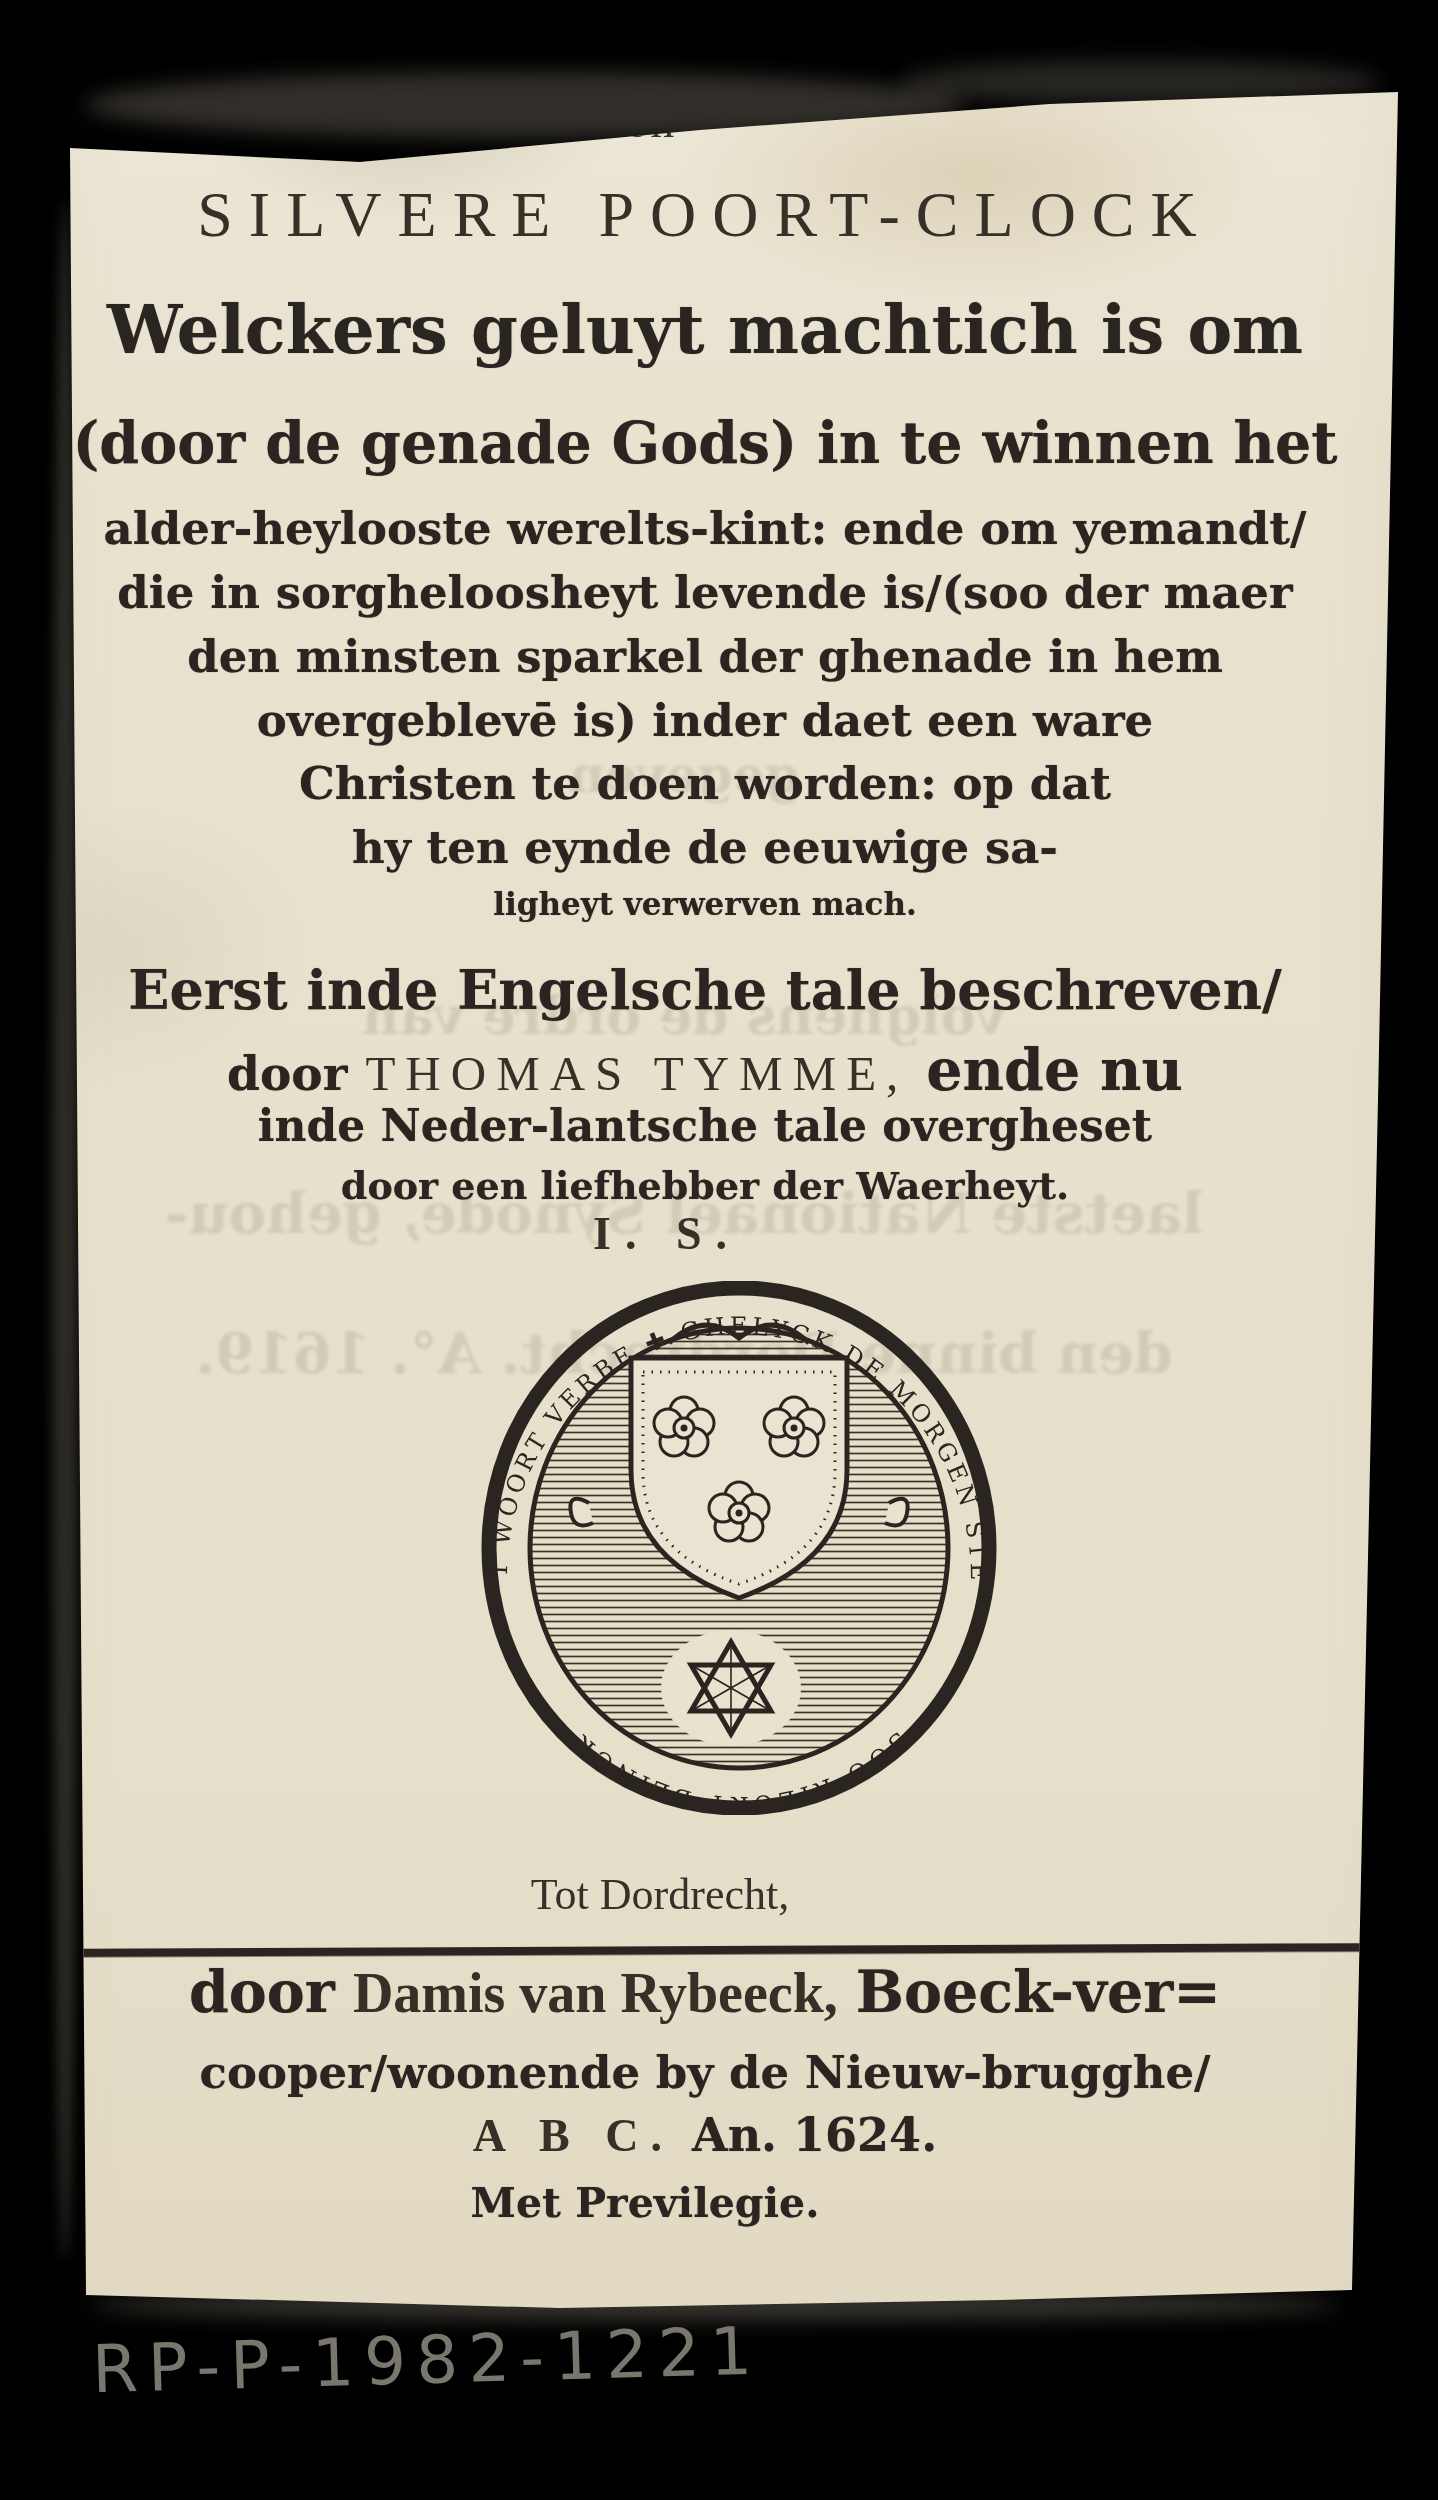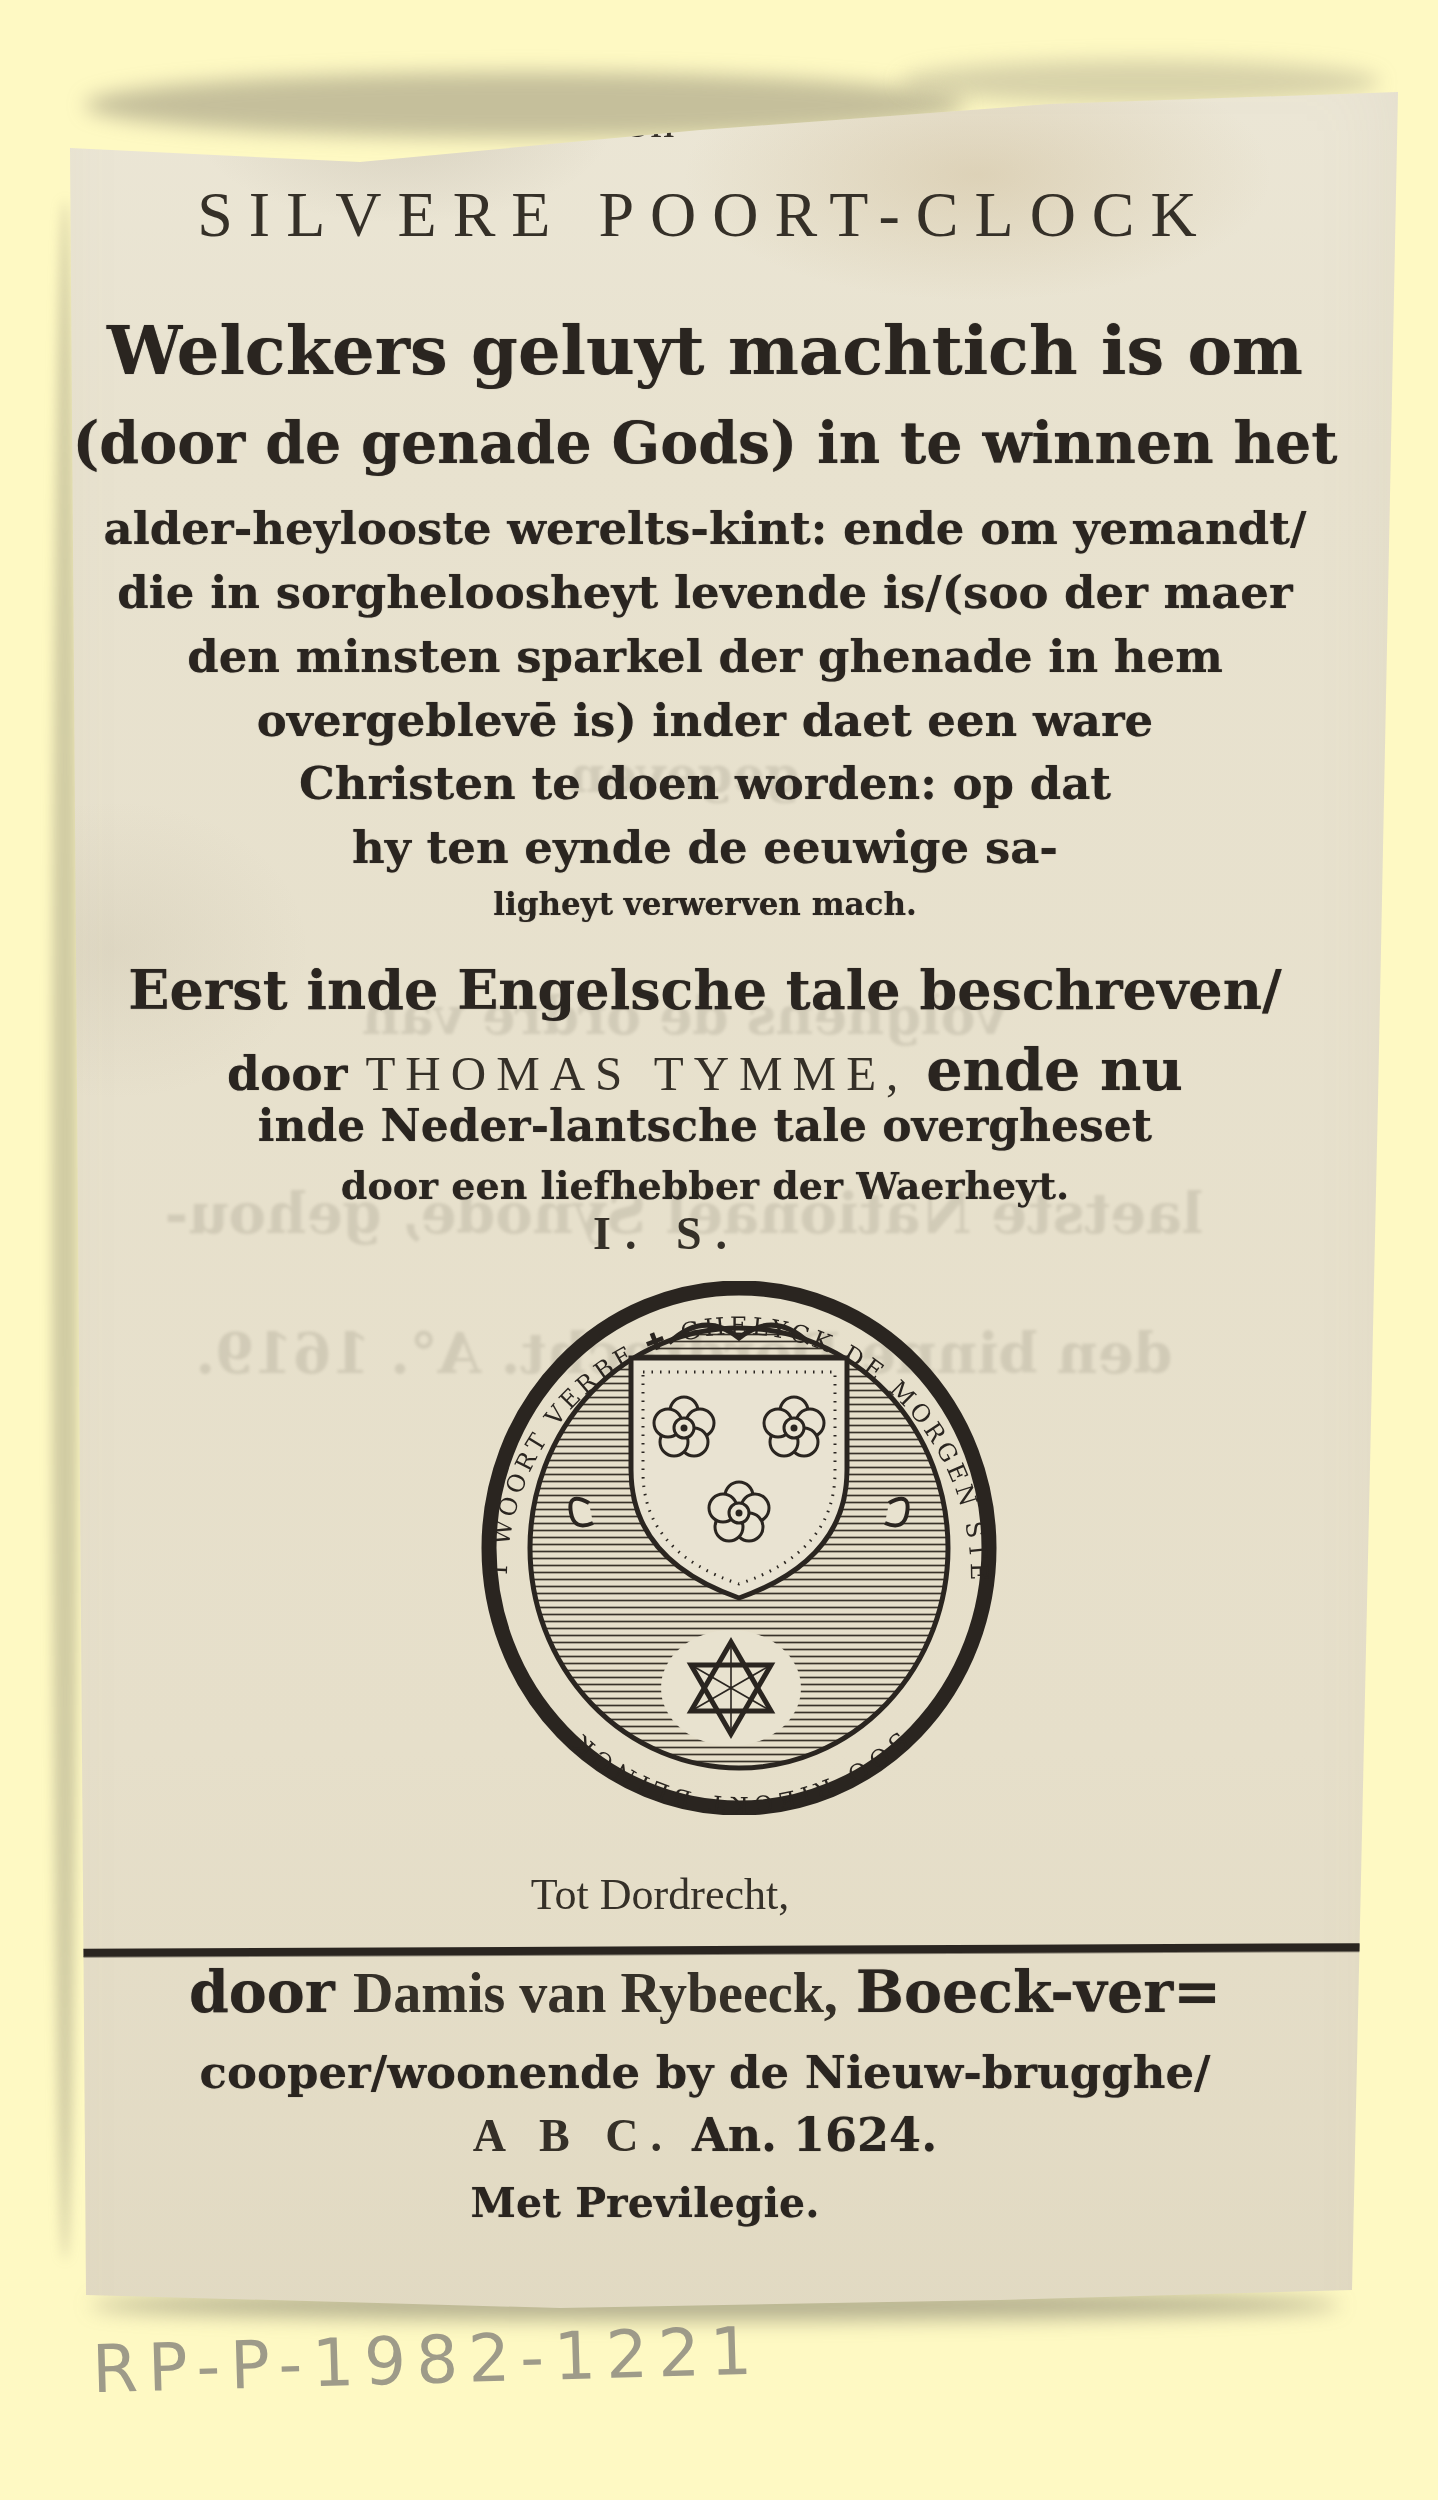--- a/index.html
+++ b/index.html
@@ -1,17 +1,17 @@
 <!DOCTYPE html>
 <html><head>
 <meta charset="utf-8">
 <style>
   html,body{margin:0;padding:0;background:#f3f0e7;}
   .stage{position:relative;width:1438px;height:2500px;overflow:hidden;
-         font-family:"DejaVu Serif",serif;background:#fef9c3;}
+         font-family:"DejaVu Serif",serif;background:#000000;}
   
   .sh{position:absolute;border-radius:50%;filter:blur(10px);z-index:1;}
   .sh-top{left:85px;top:72px;width:880px;height:66px;background:rgba(118,112,100,.42);}
   .sh-top2{left:900px;top:60px;width:480px;height:44px;background:rgba(130,124,112,.30);}
   .sh-bottom{left:90px;top:2290px;width:1250px;height:30px;background:rgba(108,103,92,.5);}
   .sh-left{left:52px;top:200px;width:26px;height:2060px;background:rgba(125,119,106,.35);filter:blur(6px);}
   
   .paper{position:absolute;inset:0;z-index:2;
     clip-path:polygon(70px 148px,360px 162px,700px 130px,1050px 104px,1398px 92px,
                       1378px 1100px,1352px 2290px,1000px 2300px,560px 2308px,86px 2295px);
@@ -57,21 +57,21 @@
   <div class="paper">
 
     <div class="ghost" style="top:745px;font-size:50px;">gegeven</div>
     <div class="ghost" style="top:985px;font-size:52px;">volghens de ordre van</div>
     <div class="ghost" style="top:1180px;font-size:56px;">laetste Nationael Synode, gehou-</div>
     <div class="ghost" style="top:1320px;font-size:56px;">den binnē Dordrecht. A°. 1619.</div>
 
     <div class="line rom" style="top:96px;font-size:48px;letter-spacing:4px;transform:translateX(-70px);">Een</div>
     <div class="line rom" style="top:182px;font-size:64px;letter-spacing:16px;">SILVERE POORT-CLOCK</div>
 
-    <div class="line bl" style="top:316px;font-size:67px;">Welckers geluyt machtich is om</div>
+    <div class="line bl" style="top:295px;font-size:67px;">Welckers geluyt machtich is om</div>
     <div class="line bl" style="top:413px;font-size:57px;">(door de genade Gods) in te winnen het</div>
     <div class="line bl" style="top:506px;font-size:45px;">alder-heylooste werelts-kint: ende om yemandt/</div>
     <div class="line bl" style="top:570px;font-size:45px;">die in sorgheloosheyt levende is/(soo der maer</div>
     <div class="line bl" style="top:634px;font-size:45px;">den minsten sparkel der ghenade in hem</div>
     <div class="line bl" style="top:698px;font-size:45px;">overgeblevē is) inder daet een ware</div>
     <div class="line bl" style="top:761px;font-size:45px;">Christen te doen worden: op dat</div>
     <div class="line bl" style="top:825px;font-size:45px;">hy ten eynde de eeuwige sa-</div>
     <div class="line bl" style="top:888px;font-size:31px;">ligheyt verwerven mach.</div>
 
     <div class="line bl" style="top:962px;font-size:54px;">Eerst inde Engelsche tale beschreven/</div>

